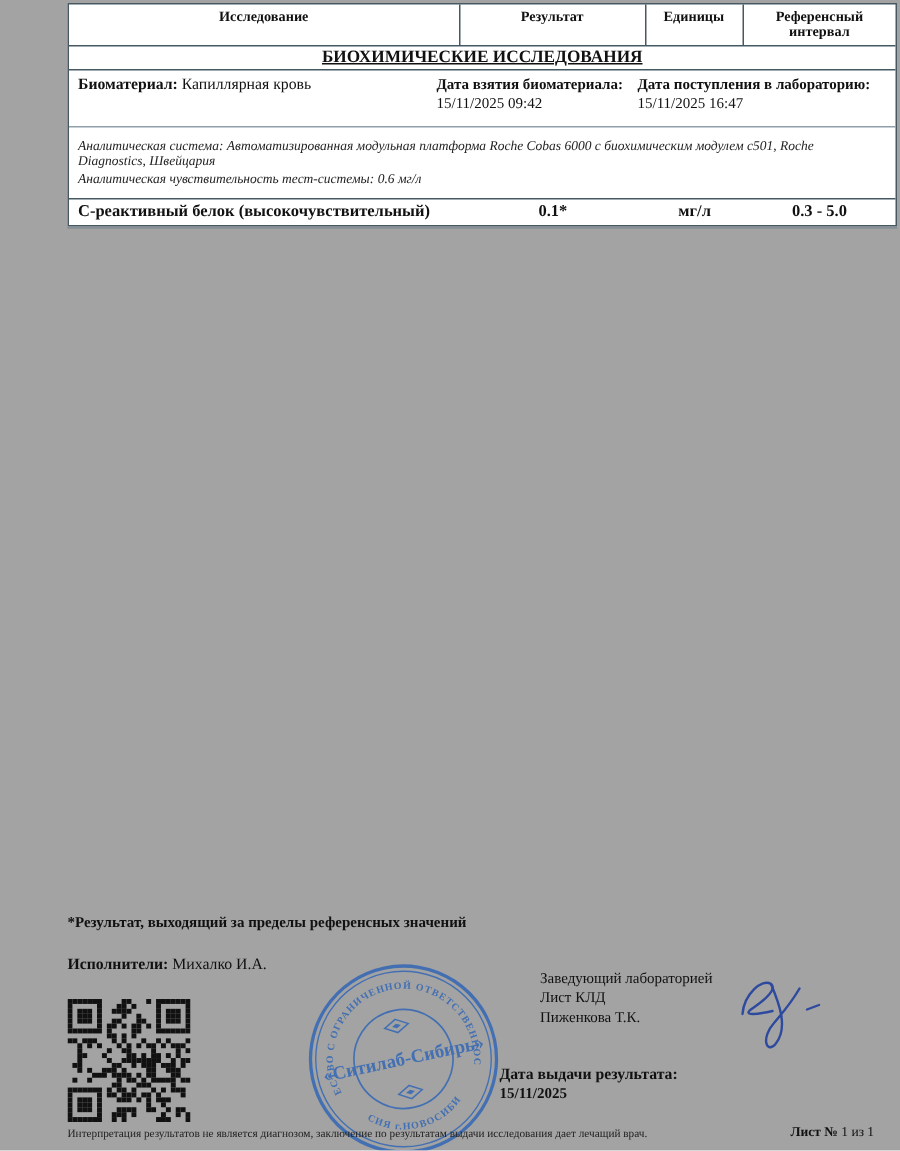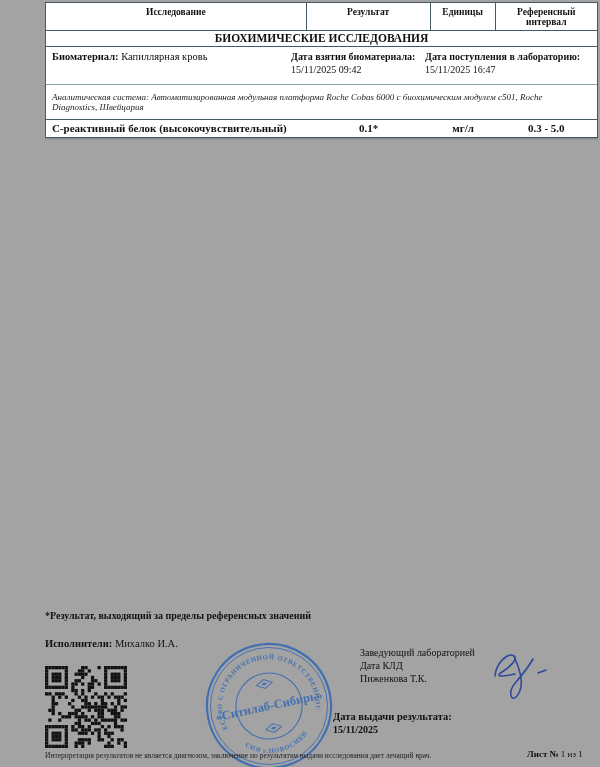--- a/index.html
+++ b/index.html
@@ -9,21 +9,21 @@
   .labtable{position:absolute;left:45px;top:2px;width:551px;
             border:1px solid #465862;box-shadow:0 1.5px 0 rgba(100,120,130,.45);background:#fff;}
   .hdr{display:flex;border-bottom:1px solid #465862;font-weight:bold;font-size:9.5px;text-align:center;align-items:stretch;}
   .hdr>div{padding:4px 2px 3px;}
   .hdr>div:not(:last-child){border-right:1px solid #465862;}
   .c1{width:47.3%;box-sizing:border-box;}
   .c2{width:22.5%;box-sizing:border-box;}
   .c3{width:11.8%;box-sizing:border-box;}
   .c4{flex:1;box-sizing:border-box;}
   .sectionrow{border-bottom:1px solid #465862;text-align:center;padding:1px 0 2px;font-weight:bold;font-size:11.5px;}
-  .sectionrow span{}
+  .sectionrow span{text-decoration:underline;}
   .inforow{position:relative;height:37px;border-bottom:1px solid #8fa0aa;font-size:10px;}
   .bio{position:absolute;left:6px;top:4px;font-size:10.5px;}
   .dateblock1{position:absolute;left:245px;top:4px;width:132px;font-size:10px;}
   .dateblock2{position:absolute;left:379px;top:4px;width:170px;font-size:10px;}
   .dateblock1 .lbl,.dateblock2 .lbl{font-weight:bold;display:block;}
   .dateblock1 .val,.dateblock2 .val{display:block;margin-top:2px;}
   .methods{padding:4px 8px 5px 6px;font-size:9px;font-style:italic;border-bottom:1px solid #465862;color:#222;}
   .methods div{margin:2.5px 0;}
   .resultrow{display:flex;font-weight:bold;font-size:11px;padding:2px 0 3px;align-items:flex-start;}
   .resultrow .name{padding-left:6px;text-align:left;}
@@ -67,20 +67,21 @@
         <span class="lbl">Дата взятия биоматериала:</span>
         <span class="val">15/11/2025 09:42</span>
       </div>
       <div class="dateblock2">
         <span class="lbl">Дата поступления в лабораторию:</span>
         <span class="val">15/11/2025 16:47</span>
       </div>
     </div>
     <div class="methods">
       <div>Аналитическая система: Автоматизированная модульная платформа Roche Cobas 6000 с биохимическим модулем с501, Roche Diagnostics, Швейцария</div>
+      <div>Аналитическая чувствительность тест-системы: 0.6 мг/л</div>
     </div>
     <div class="resultrow">
       <div class="c1 name">С-реактивный белок (высокочувствительный)</div>
       <div class="c2 mid">0.1*</div>
       <div class="c3 mid">мг/л</div>
       <div class="c4 mid">0.3 - 5.0</div>
     </div>
   </div>
 
   <div class="flagnote">*Результат, выходящий за пределы референсных значений</div>
@@ -110,21 +111,21 @@
       <textPath href="#arcTop" startOffset="50%" text-anchor="middle">ОБЩЕСТВО С ОГРАНИЧЕННОЙ ОТВЕТСТВЕННОСТЬЮ</textPath>
     </text>
     <text font-family="Liberation Serif,serif" font-size="6.6" letter-spacing="0.8" fill="#3c6cb4" font-weight="bold">
       <textPath href="#arcBottom" startOffset="50%" text-anchor="middle">• РОССИЯ г.НОВОСИБИРСК •</textPath>
     </text>
     <text x="67" y="71" text-anchor="middle" font-family="Liberation Serif,serif" font-size="12.5" font-weight="bold" fill="#3c6cb4">«Ситилаб-Сибирь»</text>
   </svg>
 
   <div class="headblock">
     <div>Заведующий лабораторией</div>
-    <div>Дата КЛД</div>
+    <div>Лист КЛД</div>
     <div>Пиженкова Т.К.</div>
   </div>
 
   <svg class="signature" viewBox="0 0 80 64">
     <g fill="none" stroke="#2e4a9e" stroke-width="1.6" stroke-linecap="round">
       <path d="M 15,31 C 16,18 28,7 34,11 C 38,14 31,21 22,27 C 13,33 26,31 35,29"></path>
       <path d="M 34,11 C 39,23 46,40 37,51 C 31,58 27,47 36,37 C 42,30 49,21 53,14"></path>
       <path d="M 58,28 L 66,25"></path>
     </g>
   </svg>

